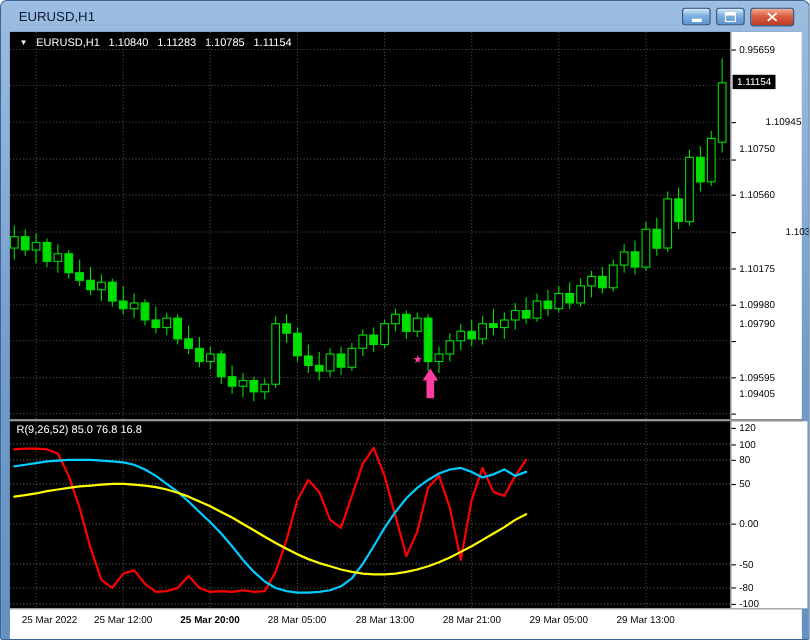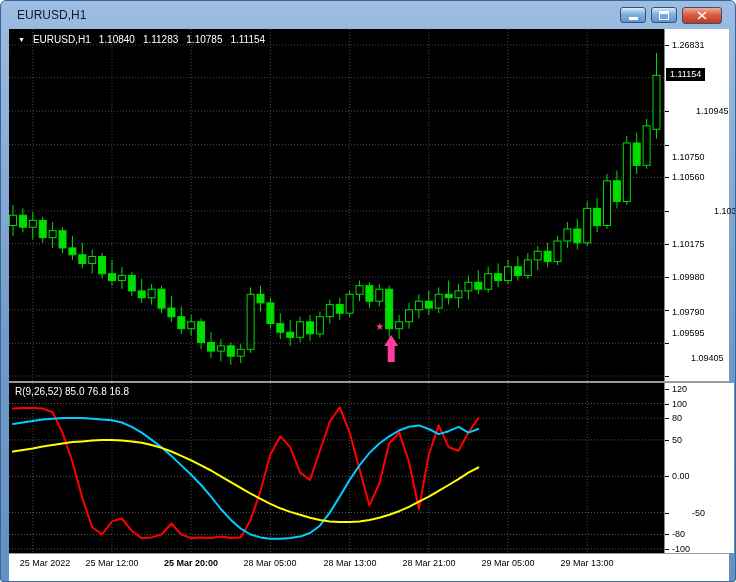--- a/index.html
+++ b/index.html
@@ -227,39 +227,39 @@
         <span class="dd">▼</span>
         <span>EURUSD,H1</span>
         <span>1.10840</span>
         <span>1.11283</span>
         <span>1.10785</span>
         <span>1.11154</span>
       </div>
     </div>
 
     <div class="price-axis" id="price-axis">
-        <div class="ax-label" style="top: 11px;">1.26831</div>
+        <div class="ax-label" style="top: 11px;">0.95659</div>
         <div class="tick" style="top: 16px;"></div>
         <div class="ax-label" style="top: 77px; margin-left: 24px;">1.10945</div>
         <div class="tick" style="top: 82px;"></div>
-        <div class="ax-label" style="top: 123px;">1.10750</div>
+        <div class="ax-label" style="top: 101px;">1.10750</div>
         <div class="tick" style="top: 116px;"></div>
         <div class="ax-label" style="top: 143px;">1.10560</div>
         <div class="tick" style="top: 148px;"></div>
         <div class="ax-label" style="top: 177px; margin-left: 42px;">1.10365</div>
         <div class="tick" style="top: 182px;"></div>
         <div class="ax-label" style="top: 210px;">1.10175</div>
         <div class="tick" style="top: 215px;"></div>
         <div class="ax-label" style="top: 243px;">1.09980</div>
         <div class="tick" style="top: 248px;"></div>
-        <div class="ax-label" style="top: 278px;">1.09790</div>
+        <div class="ax-label" style="top: 260px;">1.09790</div>
         <div class="tick" style="top: 281px;"></div>
-        <div class="ax-label" style="top: 299px;">1.09595</div>
+        <div class="ax-label" style="top: 309px;">1.09595</div>
         <div class="tick" style="top: 314px;"></div>
-        <div class="ax-label" style="top: 324px; margin-left: 19px;">1.09405</div>
+        <div class="ax-label" style="top: 324px;">1.09405</div>
         <div class="tick" style="top: 347px;"></div>
         <div class="price-tag" style="top: 39px;">1.11154</div>
       </div>
 
     <div class="splitter"></div>
 
     <div class="ind-plot">
       <svg id="ind-svg" width="655" height="170">
           <line x1="23.8" y1="0" x2="23.8" y2="170" stroke="#4a4a4a" stroke-width="1" stroke-dasharray="1 2"></line>
           <line x1="103.0" y1="0" x2="103.0" y2="170" stroke="#4a4a4a" stroke-width="1" stroke-dasharray="1 2"></line>
@@ -287,21 +287,21 @@
         <div class="ax-label" style="top: 1px;">120</div>
         <div class="tick" style="top: 6px;"></div>
         <div class="ax-label" style="top: 16px;">100</div>
         <div class="tick" style="top: 21px;"></div>
         <div class="ax-label" style="top: 30px;">80</div>
         <div class="tick" style="top: 35px;"></div>
         <div class="ax-label" style="top: 52px;">50</div>
         <div class="tick" style="top: 57px;"></div>
         <div class="ax-label" style="top: 88px;">0.00</div>
         <div class="tick" style="top: 93px;"></div>
-        <div class="ax-label" style="top: 125px; margin-left: 20px;">-50</div>
+        <div class="ax-label" style="top: 125px;">-50</div>
         <div class="tick" style="top: 130px;"></div>
         <div class="ax-label" style="top: 146px;">-80</div>
         <div class="tick" style="top: 151px;"></div>
         <div class="ax-label" style="top: 161px; text-align: right;">-100</div>
         <div class="tick" style="top: 166px;"></div>
       </div>
 
     <div class="time-axis" id="time-axis">
         <div class="t-label" style="left: -4px;">25 Mar 2022</div>
         <div class="t-label" style="left: 63px;">25 Mar 12:00</div>

